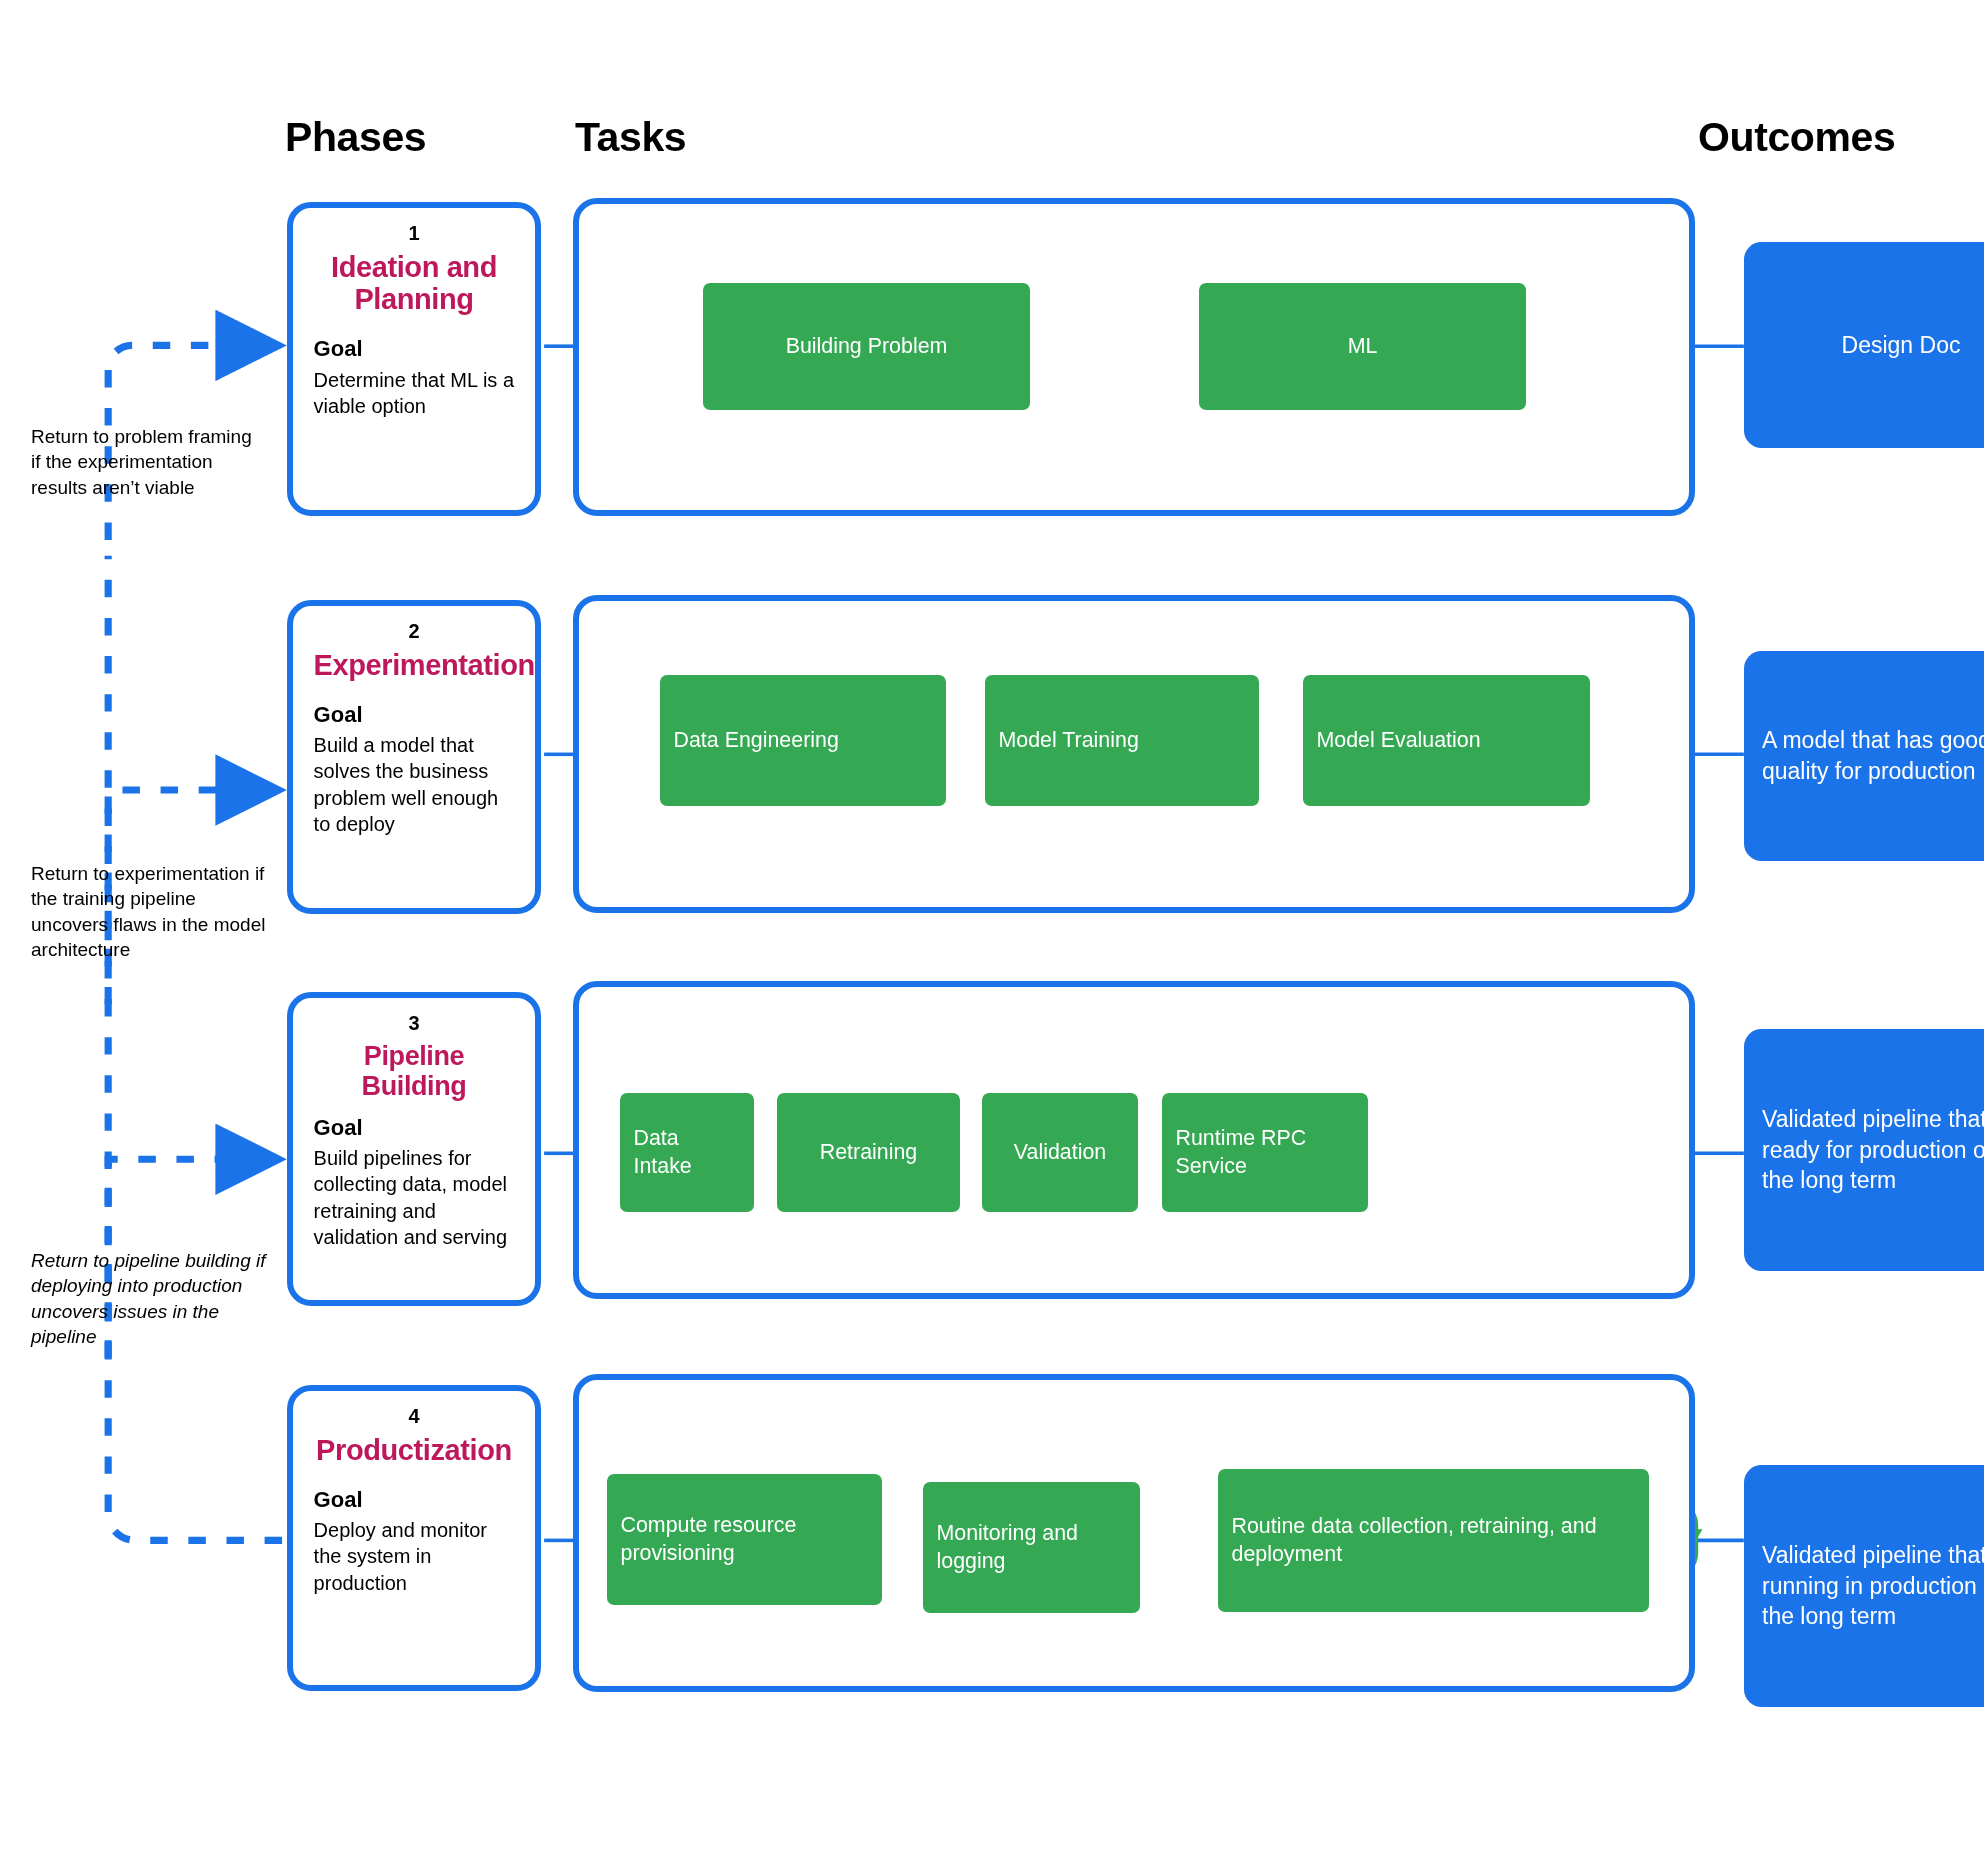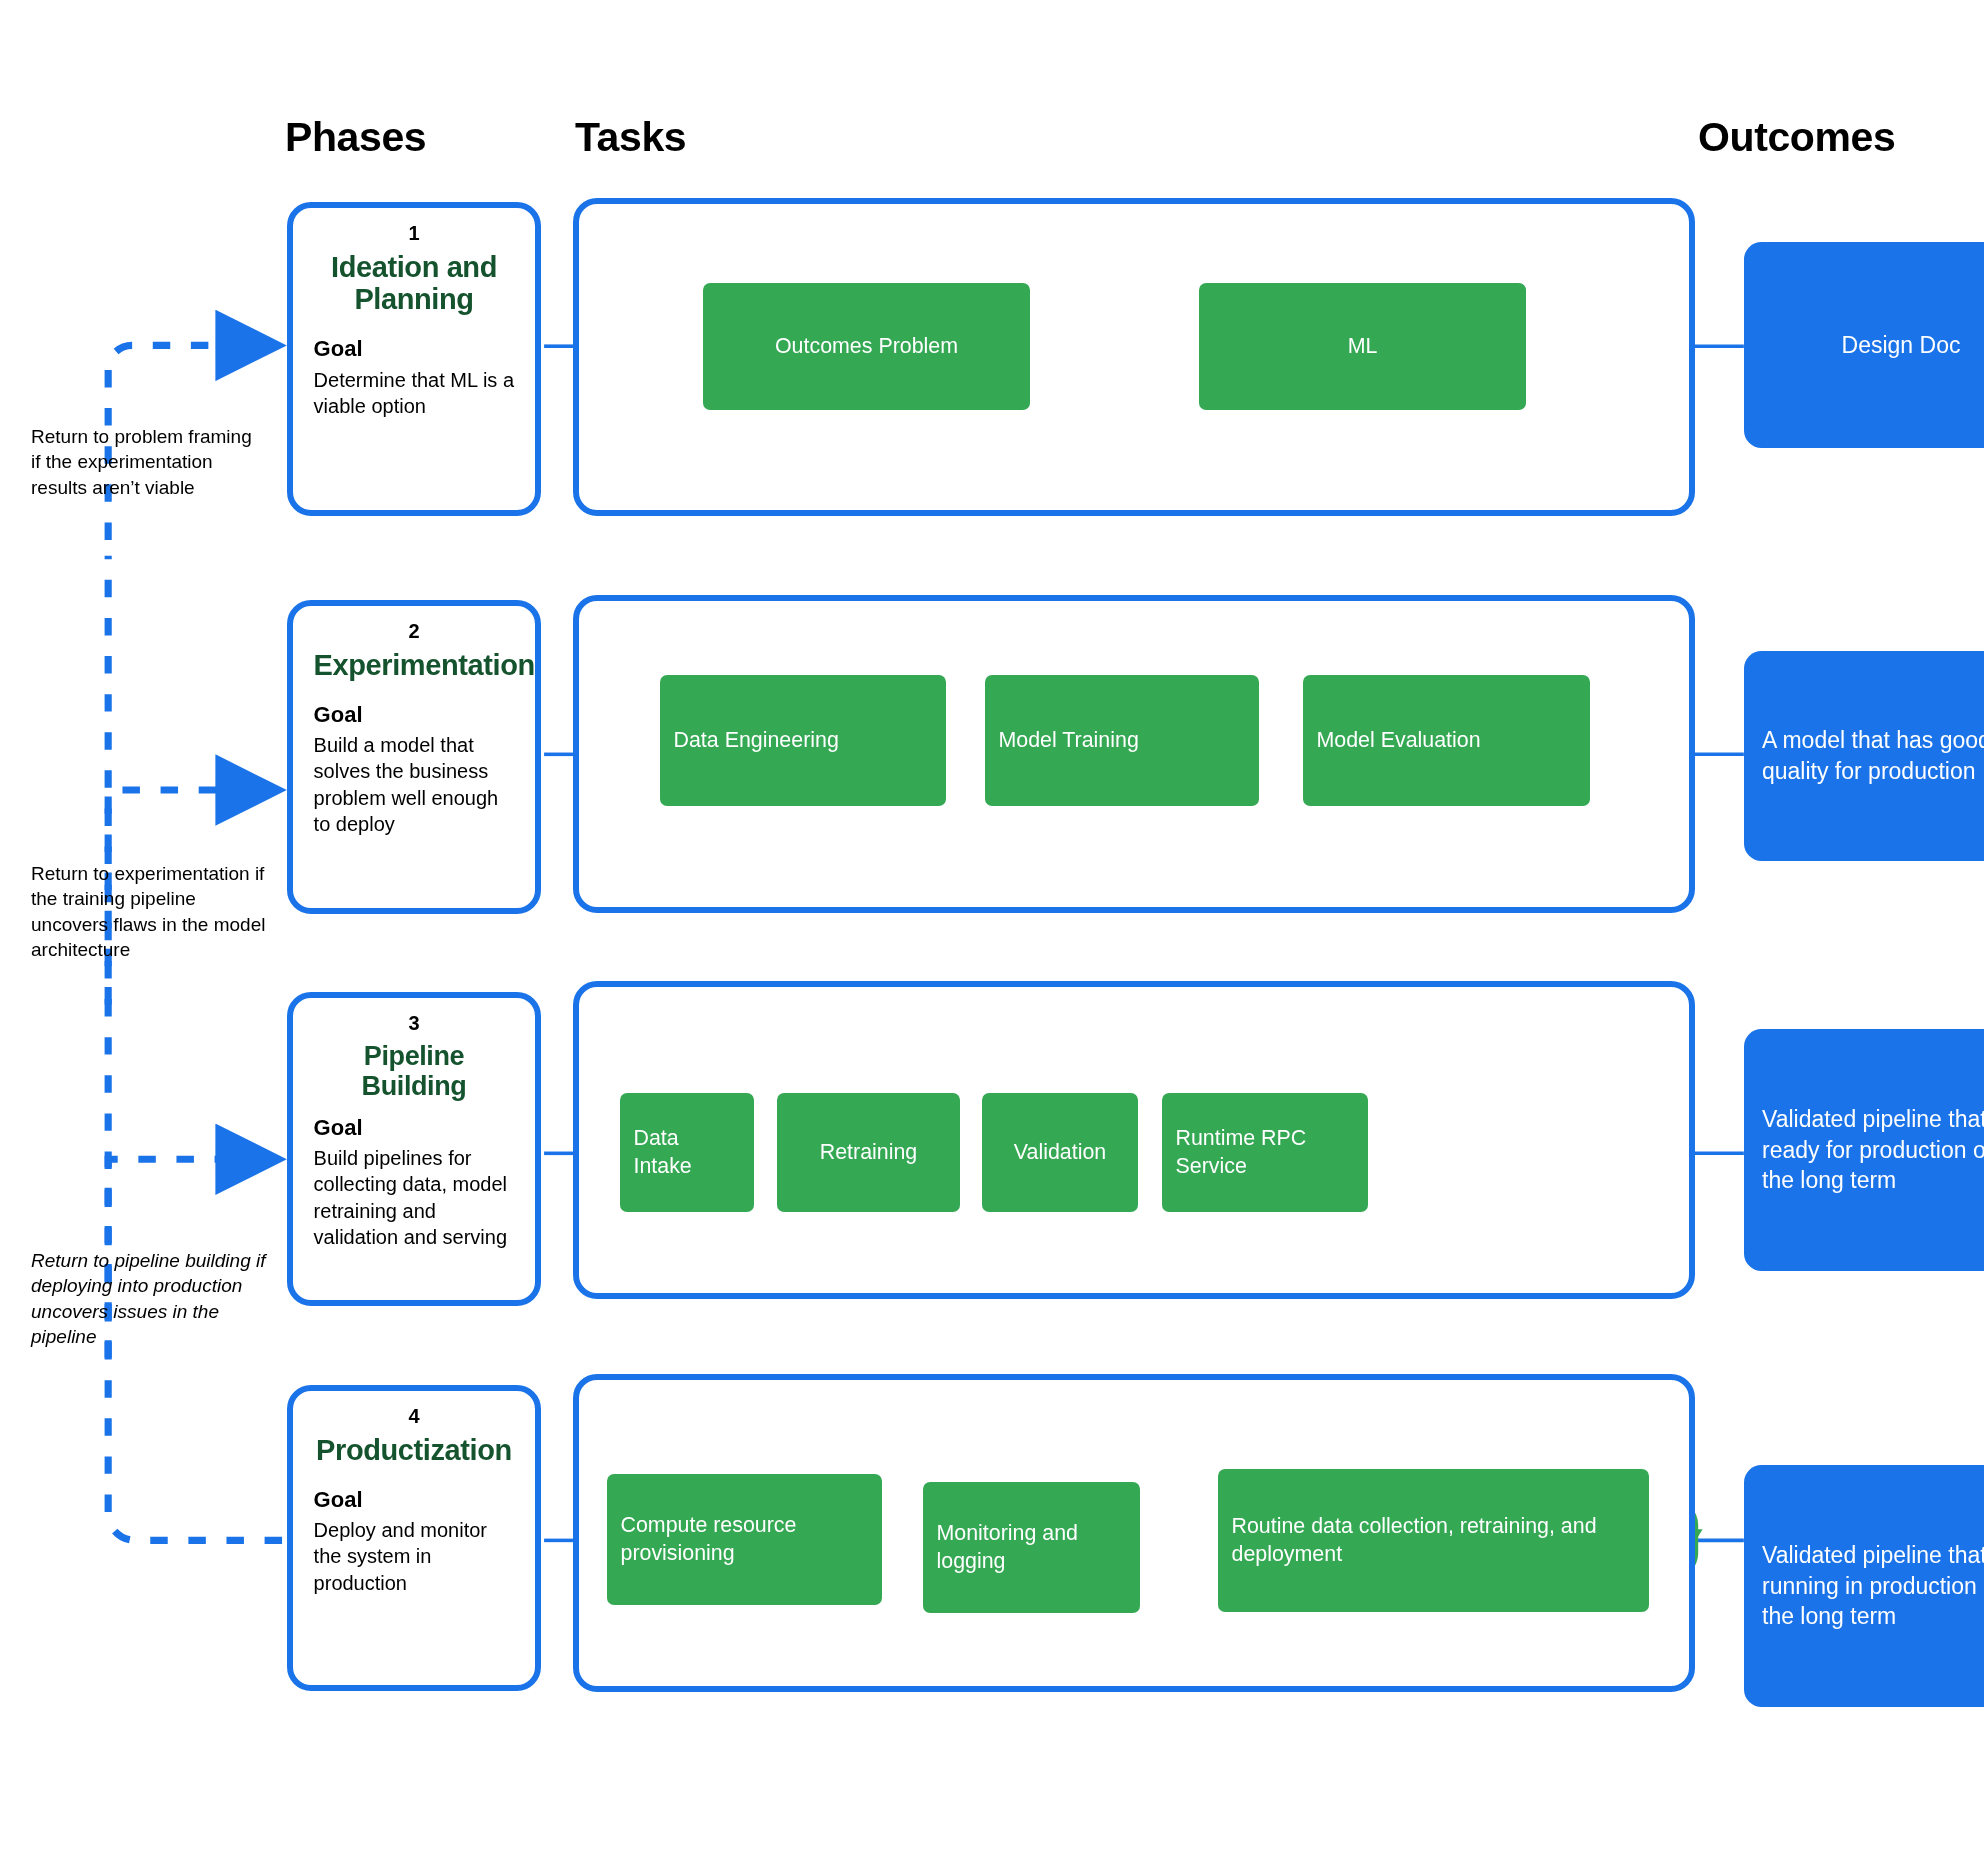--- a/index.html
+++ b/index.html
@@ -47,21 +47,21 @@
     font-weight:700;
     color:#000;
     line-height:1.1;
     margin-bottom:7.1px;
   }
   .phase-title{
     text-align:center;
     font-size:29px;
     font-weight:700;
     letter-spacing:-0.4px;
-    color:#14532d;
+    color:#be185d;
     line-height:1.12;
   }
   .phase-title.tight{font-size:27px;}
   .goal-wrap{margin-top:20.6px;}
   .goal-label{
     font-size:22px;
     font-weight:700;
     color:#000;
     line-height:1.2;
     margin-bottom:4px;
@@ -220,21 +220,21 @@
   <div class="phase-card" id="card1" style="left:287px; top:202px; height:314px;">
     <div class="phase-num">1</div>
     <div class="phase-title">Ideation and Planning</div>
     <div class="goal-wrap">
       <div class="goal-label">Goal</div>
       <div class="goal-text">Determine that ML is a viable option</div>
     </div>
   </div>
 
   <div class="tasks-panel" id="tasks1" style="left:573px; top:198px; width:1122px; height:318px;"></div>
-  <div class="gbox center" style="left:703px; top:283px; width:327px; height:127px;">Outcomes Problem</div>
+  <div class="gbox center" style="left:703px; top:283px; width:327px; height:127px;">Building Problem</div>
   <div class="gbox center" style="left:1199px; top:283px; width:327px; height:127px;">ML</div>
 
   <div class="outcome center" style="left:1744px; top:242px; width:314px; height:206px;">Design Doc</div>
 
   <div class="phase-card" id="card2" style="left:287px; top:600px; height:314px;">
     <div class="phase-num">2</div>
     <div class="phase-title">Experimentation</div>
     <div class="goal-wrap">
       <div class="goal-label">Goal</div>
       <div class="goal-text">Build a model that solves the business problem well enough to deploy</div>

